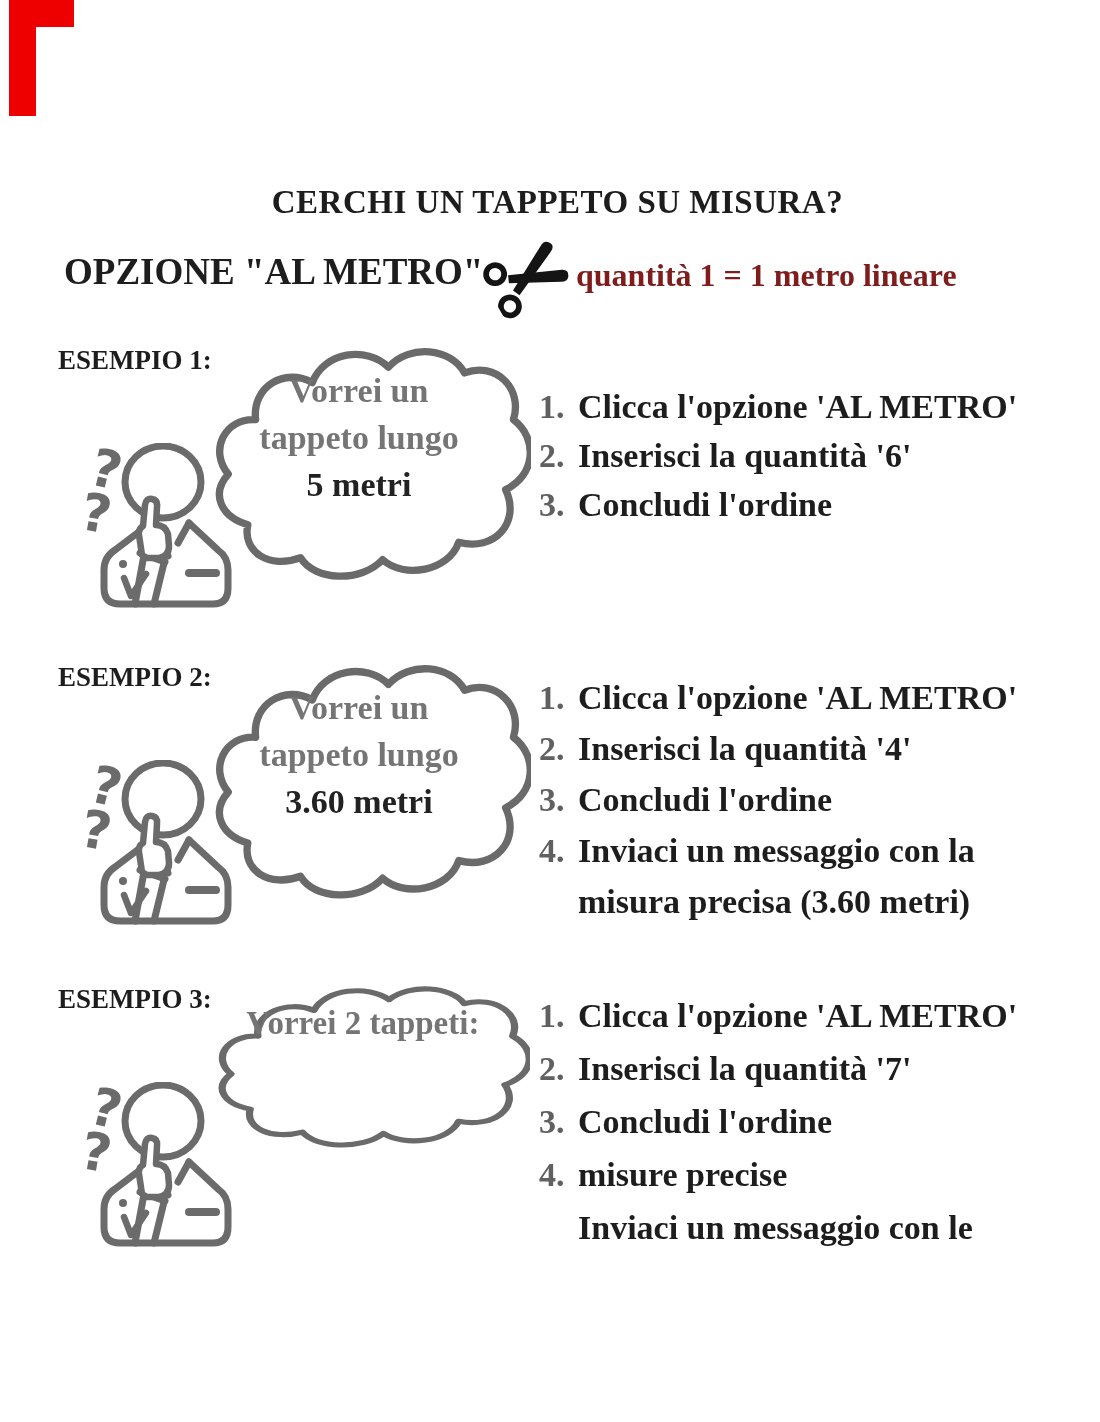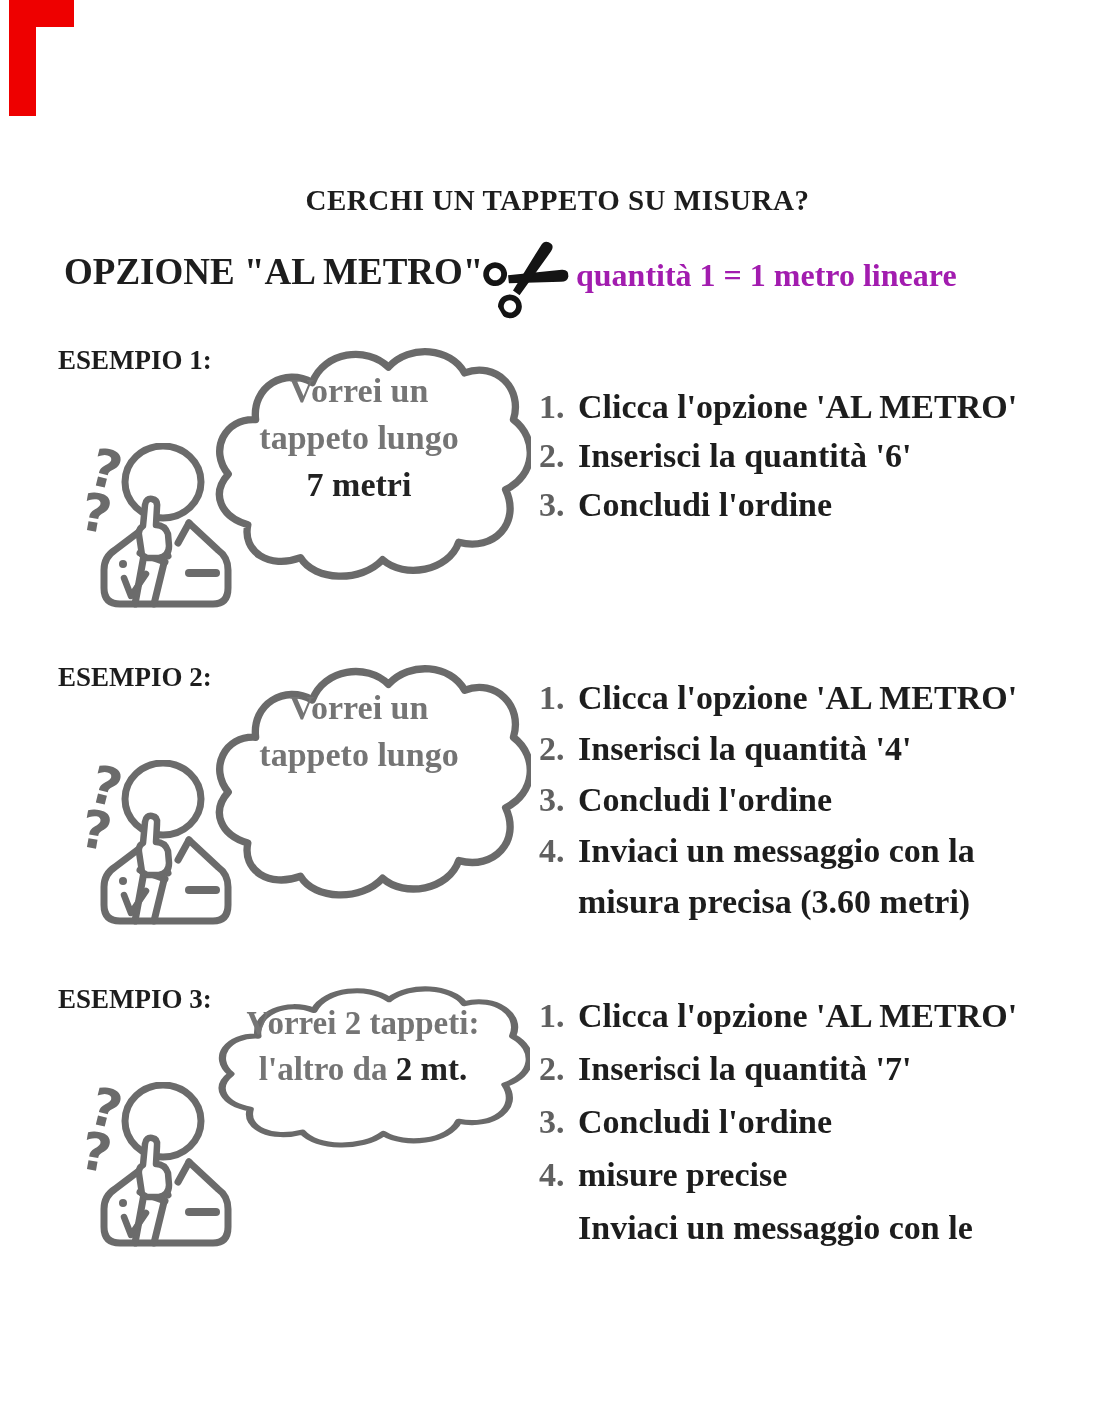--- a/index.html
+++ b/index.html
@@ -4,24 +4,24 @@
 <style>
   html,body{margin:0;padding:0;background:#ffffff;}
   .page{position:relative;width:1100px;height:1422px;background:#ffffff;overflow:hidden;
         font-family:"Liberation Serif","DejaVu Serif",serif;}
 
   
   .red-v{position:absolute;left:9px;top:0;width:27px;height:116px;background:#ee0000;}
   .red-h{position:absolute;left:28px;top:0;width:46px;height:27px;background:#ee0000;}
 
   .title{position:absolute;left:0;right:0;top:184px;text-align:center;
-         font-size:29px;font-weight:700;color:#1d1d1d;letter-spacing:.5px;padding-left:15px;}
+         font-size:33px;font-weight:700;color:#1d1d1d;letter-spacing:.5px;padding-left:15px;}
   .option-label{position:absolute;left:64px;top:250px;font-size:37px;font-weight:700;color:#1d1d1d;white-space:nowrap;}
   .scissors{position:absolute;left:487px;top:236px;width:82px;height:82px;transform:rotate(-30deg);}
-  .option-note{position:absolute;left:576px;top:257px;font-size:32px;font-weight:700;color:#a21caf;white-space:nowrap;}
+  .option-note{position:absolute;left:576px;top:257px;font-size:32px;font-weight:700;color:#7f1d1d;white-space:nowrap;}
 
   .example{position:absolute;left:16px;width:1100px;height:322px;}
   .ex-0{top:336px;} .ex-1{top:653px;} .ex-2{top:975px;}
 
   .ex-label{position:absolute;left:42px;top:9px;margin:0;font-size:27px;font-weight:700;color:#1d1d1d;white-space:nowrap;}
 
   .cloud{position:absolute;left:183px;top:0;width:332px;height:282px;}
   .ex-1 .cloud{height:284px;}
   .ex-2 .cloud{left:186px;top:3px;width:328px;height:196px;font-family:Liberation Serif, serif;}
   .cloud-svg{position:absolute;left:0;top:0;width:100%;height:100%;}
@@ -79,21 +79,21 @@
                  C 348,106 344,144 314,158
                  C 330,192 302,222 266,212
                  C 256,242 210,250 188,230
                  C 166,254 118,252 104,228
                  C 72,240 44,222 50,194
                  C 22,186 12,162 30,142 Z" fill="#ffffff" stroke="#6a6a6a" stroke-width="7.5" stroke-linejoin="round"></path>
       </svg>
       <div class="cloud-text">
             <div class="bubble-line"><span class="seg">Vorrei un</span></div>
             <div class="bubble-line"><span class="seg">tappeto lungo</span></div>
-            <div class="bubble-line"><span class="seg strong">7 metri</span></div>
+            <div class="bubble-line"><span class="seg strong">5 metri</span></div>
           </div>
     </div>
 
     <svg class="person" viewBox="0 0 160 172">
       <g>
         <text transform="translate(26,44) rotate(14)" text-anchor="middle" font-size="52" font-weight="bold" fill="#6b6b6b" font-family="'DejaVu Sans',sans-serif">?</text>
         <text transform="translate(17,88) rotate(10)" text-anchor="middle" font-size="52" font-weight="bold" fill="#6b6b6b" font-family="'DejaVu Sans',sans-serif">?</text>
       </g>
       <g stroke="#6b6b6b" stroke-width="7" fill="none" stroke-linecap="round" stroke-linejoin="round">
         <ellipse cx="87" cy="39" rx="38" ry="36"></ellipse>
@@ -140,20 +140,21 @@
                  C 348,106 344,144 314,158
                  C 330,192 302,222 266,212
                  C 256,242 210,250 188,230
                  C 166,254 118,252 104,228
                  C 72,240 44,222 50,194
                  C 22,186 12,162 30,142 Z" fill="#ffffff" stroke="#6a6a6a" stroke-width="7.5" stroke-linejoin="round"></path>
       </svg>
       <div class="cloud-text">
             <div class="bubble-line"><span class="seg">Vorrei un</span></div>
             <div class="bubble-line"><span class="seg">tappeto lungo</span></div>
+            <div class="bubble-line"><span class="seg strong">3.60 metri</span></div>
           </div>
     </div>
 
     <svg class="person" viewBox="0 0 160 172">
       <g>
         <text transform="translate(26,44) rotate(14)" text-anchor="middle" font-size="52" font-weight="bold" fill="#6b6b6b" font-family="'DejaVu Sans',sans-serif">?</text>
         <text transform="translate(17,88) rotate(10)" text-anchor="middle" font-size="52" font-weight="bold" fill="#6b6b6b" font-family="'DejaVu Sans',sans-serif">?</text>
       </g>
       <g stroke="#6b6b6b" stroke-width="7" fill="none" stroke-linecap="round" stroke-linejoin="round">
         <ellipse cx="87" cy="39" rx="38" ry="36"></ellipse>
@@ -204,21 +205,20 @@
                  C 304,26 332,54 322,86
                  C 348,106 344,144 314,158
                  C 330,192 302,222 266,212
                  C 256,242 210,250 188,230
                  C 166,254 118,252 104,228
                  C 72,240 44,222 50,194
                  C 22,186 12,162 30,142 Z" fill="#ffffff" stroke="#6a6a6a" stroke-width="7.5" stroke-linejoin="round"></path>
       </svg>
       <div class="cloud-text">
             <div class="bubble-line"><span class="seg">Vorrei 2 tappeti:</span></div>
-            <div class="bubble-line"><span class="seg">l'altro da </span><span class="seg strong">2 mt.</span></div>
           </div>
     </div>
 
     <svg class="person" viewBox="0 0 160 172">
       <g>
         <text transform="translate(26,44) rotate(14)" text-anchor="middle" font-size="52" font-weight="bold" fill="#6b6b6b" font-family="'DejaVu Sans',sans-serif">?</text>
         <text transform="translate(17,88) rotate(10)" text-anchor="middle" font-size="52" font-weight="bold" fill="#6b6b6b" font-family="'DejaVu Sans',sans-serif">?</text>
       </g>
       <g stroke="#6b6b6b" stroke-width="7" fill="none" stroke-linecap="round" stroke-linejoin="round">
         <ellipse cx="87" cy="39" rx="38" ry="36"></ellipse>

